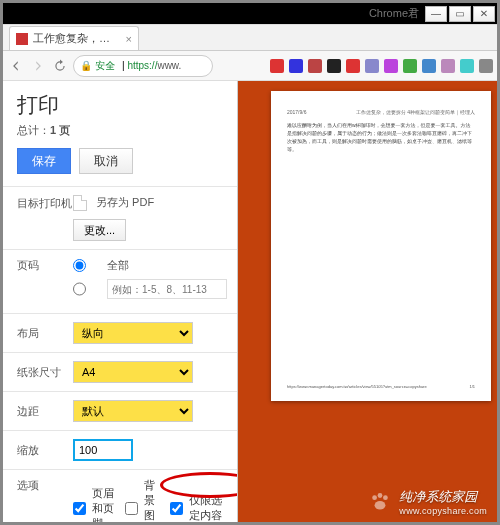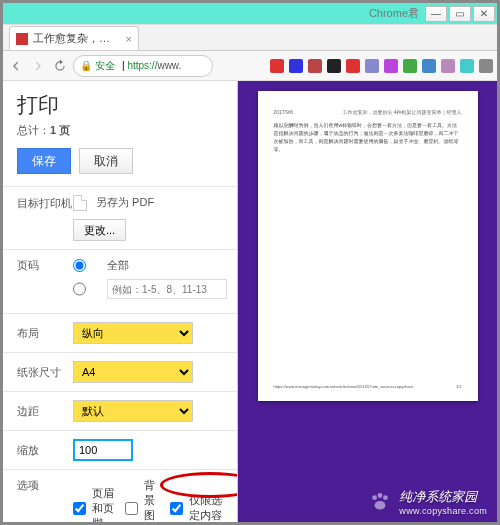--- a/index.html
+++ b/index.html
@@ -1,20 +1,20 @@
 <!DOCTYPE html>
 <html><head>
 <meta charset="utf-8">
 <style>
 * { box-sizing: border-box; margin: 0; padding: 0; font-family: "Microsoft YaHei", Arial, sans-serif; }
 body { width: 500px; height: 525px; background: #fff; overflow: hidden; position: relative; }
 
 .outer-shadow { border: 3px solid #888; width: 500px; height: 525px; position: relative; }
 
-.titlebar { height: 22px; background: #5eead4; display: flex; align-items: center; border-bottom: 1px solid #ddd; font-size: 11px; }
+.titlebar { height: 22px; background: #000000; display: flex; align-items: center; border-bottom: 1px solid #ddd; font-size: 11px; }
 .titlebar .spacer { flex: 1; }
 .titlebar .title { color: #777; padding-right: 6px; }
 .titlebar .winbtn { width: 22px; height: 16px; border: 1px solid #bbb; margin-right: 2px; display: flex; align-items: center; justify-content: center; font-size: 10px; color: #555; background: linear-gradient(#fff,#eee); }
 
 .tabstrip { height: 26px; background: #f2f2f2; display: flex; align-items: flex-end; padding-left: 6px; border-bottom: 1px solid #ccc; }
 .tab { display: flex; align-items: center; background: #fff; border: 1px solid #ccc; border-bottom: none; border-radius: 3px 3px 0 0; height: 24px; padding: 0 6px; font-size: 11px; max-width: 130px; }
 .tab .favicon { width: 12px; height: 12px; background: #c33; margin-right: 5px; }
 .tab .tabtitle { white-space: nowrap; overflow: hidden; text-overflow: ellipsis; flex: 1; color: #444; }
 .tab .tabclose { color: #888; margin-left: 6px; font-size: 11px; }
 
@@ -51,21 +51,21 @@
 
 .sel { width: 120px; height: 22px; border: 1px solid #ccc; font-size: 11px; padding: 0 4px; background: #fde047; }
 .numin { width: 60px; height: 22px; border: 2px solid #0ea5e9; font-size: 11px; padding: 0 4px; }
 
 .checks { display: flex; gap: 6px; }
 .checks label { display: flex; align-items: center; gap: 6px; font-size: 11px; color: #333; }
 .checks input { margin: 0; }
 
 .highlight { position: absolute; border: 3px solid #d40000; border-radius: 50%/50%; width: 100px; height: 26px; pointer-events: none; }
 
-.preview { flex: 1; background: #4c1d95; display: flex; align-items: flex-start; justify-content: center; padding: 10px 6px; position: relative; }
+.preview { flex: 1; background: #c2410c; display: flex; align-items: flex-start; justify-content: flex-end; padding: 10px 6px; position: relative; }
 .page { width: 220px; height: 310px; background: #fff; box-shadow: 0 1px 4px rgba(0,0,0,.4); padding: 18px 16px; font-size: 5px; color: #333; position: relative; }
 .page .pbody { font-size: 5px; line-height: 1.6; color: #444; }
 .page .pfoot { position: absolute; bottom: 12px; left: 16px; right: 16px; font-size: 4px; color: #555; display: flex; justify-content: space-between; }
 
 .watermark { position: absolute; right: 10px; bottom: 6px; display: flex; align-items: center; gap: 6px; color: #fff; font-size: 13px; font-style: italic; text-shadow: 0 1px 2px rgba(0,0,0,.5); }
 .watermark .wmicon { width: 26px; height: 26px; opacity: .5; }
 .watermark .wmurl { font-size: 9px; font-style: normal; opacity: .9; letter-spacing: .3px; }
 </style>
 </head>
 <body>

